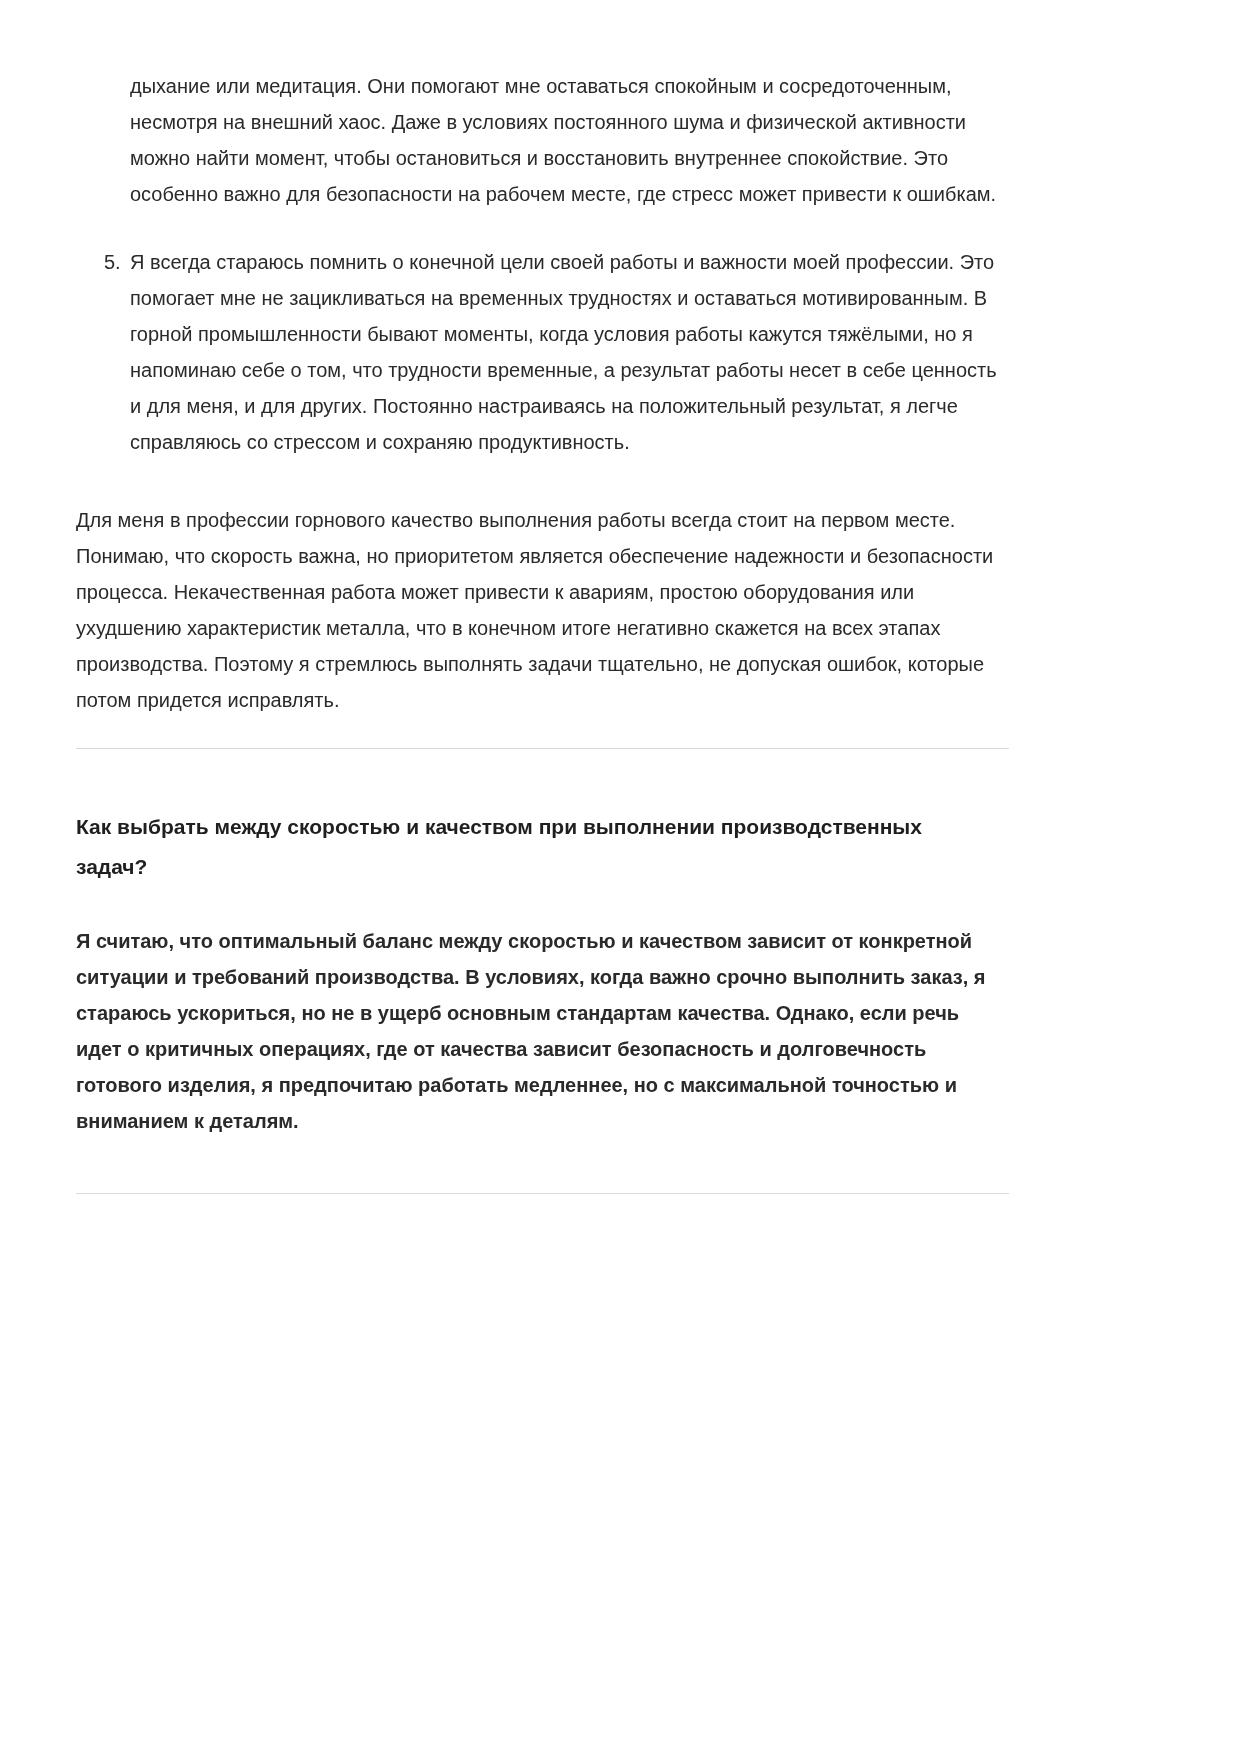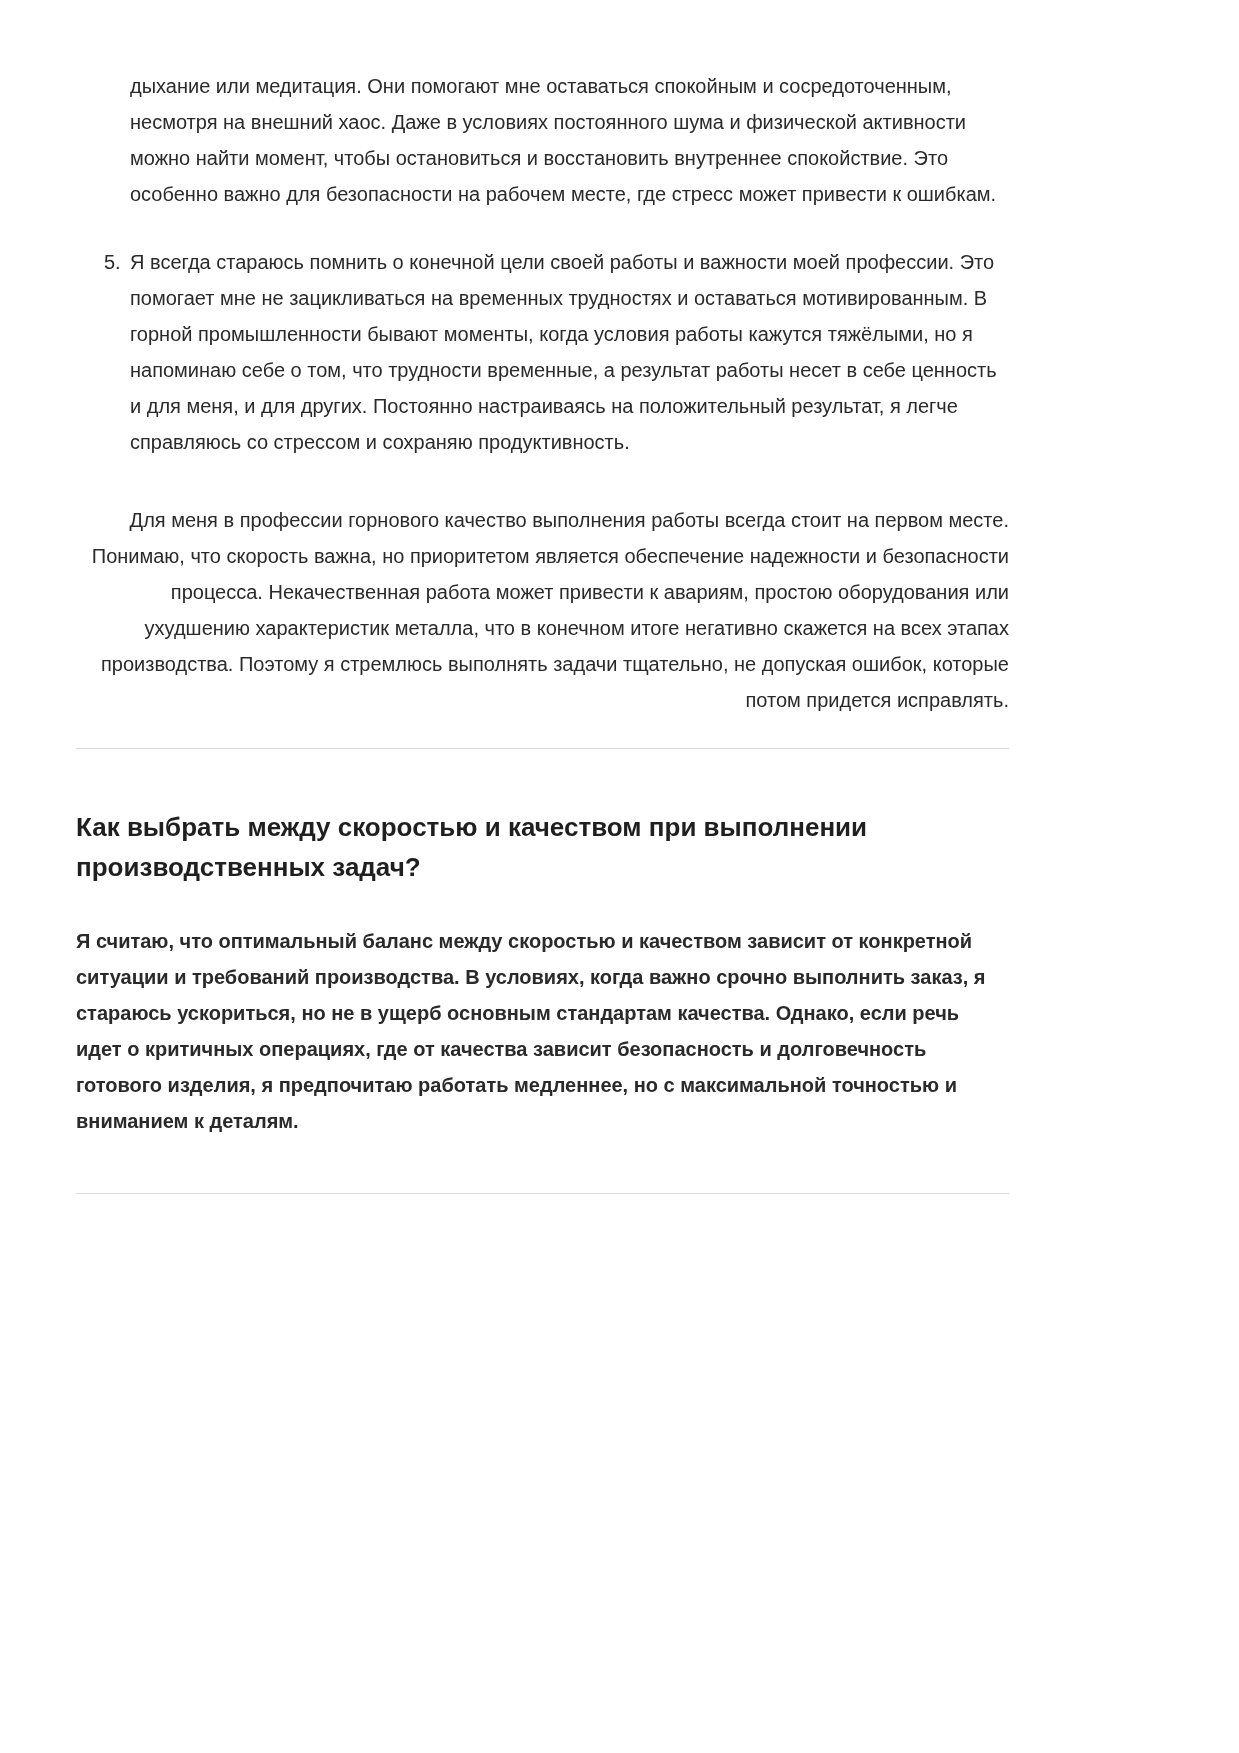--- a/index.html
+++ b/index.html
@@ -91,33 +91,32 @@
   }
   .q-rule {
     border: none;
     border-top: 2px solid #d8d8d8;
     margin: 22px 0 0 0;
     width: 100%;
   }
 
   .answer {
     margin-top: 42px;
-    text-align: right;
   }
 
   .divider {
     border: none;
     border-top: 1px solid #d9d9d9;
     margin: 30px 0 0 0;
     width: 100%;
   }
 
   .sub-title {
     margin: 58px 0 0 0;
-    font-size: 26px;
+    font-size: 21px;
     line-height: 40px;
     font-weight: 700;
     color: #1f1f1f;
     max-width: 880px;
   }
   .sub-body {
     margin-top: 36px;
     font-weight: bold;
   }
   .bottom-divider {

